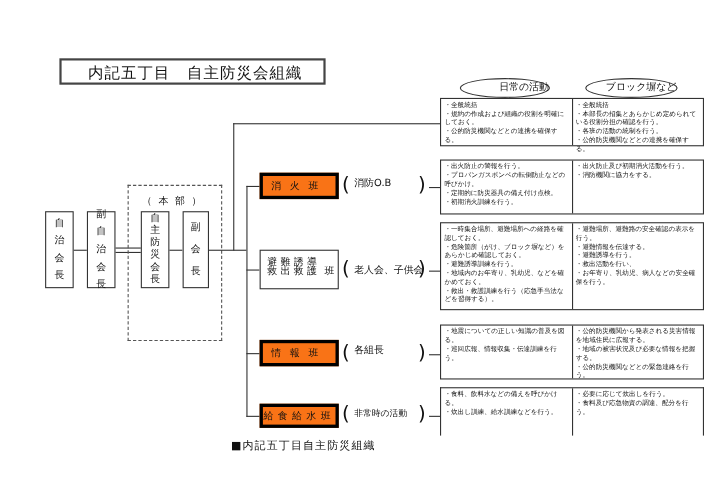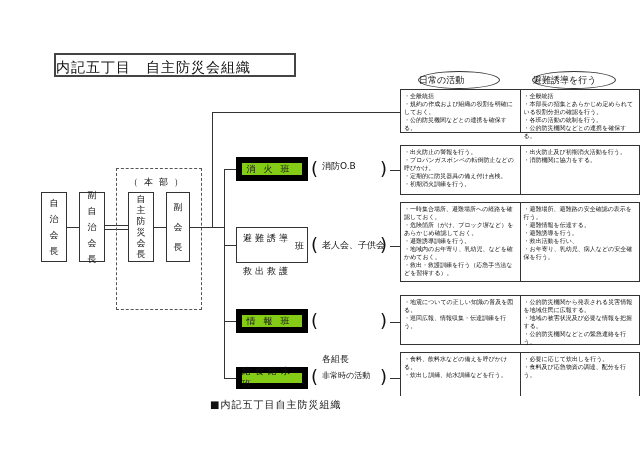--- a/index.html
+++ b/index.html
@@ -1,48 +1,48 @@
 <!DOCTYPE html>
 <html><head>
 <meta charset="utf-8">
 <style>
   html, body { margin:0; padding:0; background:#ffffff; }
   body { width:642px; height:456px; position:relative; overflow:hidden;
          font-family:"DejaVu Sans", sans-serif; color:#111; }
   .abs { position:absolute; }
   .title-box { left:54px; top:53px; width:242px; height:24px; border:2px solid #444;
-               font-size:14px; line-height:24px; padding-left:0; box-sizing:border-box;
+               font-size:14px; line-height:24px; padding-left:24px; box-sizing:border-box;
                letter-spacing:1px; }
   .vbox { border:1px solid #333; box-sizing:border-box; display:flex; flex-direction:column;
           align-items:center; justify-content:center; font-size:9px; line-height:16px; background:#fff; }
   .vbox span { display:block; }
   .hq { left:116px; top:168px; width:86px; height:142px; border:1px dashed #555; box-sizing:border-box; }
   .hq-label { left:116px; top:176px; width:86px; text-align:center; font-size:9px; letter-spacing:6px; }
-  .team { border:6px solid #000000; box-sizing:border-box; background:#84cc16; font-size:9px;
+  .team { border:3px solid #000000; box-sizing:border-box; background:#f97316; font-size:9px;
           display:flex; align-items:center; justify-content:center; letter-spacing:8px; }
   .team2 { border:1px solid #333; box-sizing:border-box; background:#fff; font-size:9px;text-align:right; }
   .member { font-size:9px; }
   .paren { font-size:18px; line-height:18px; }
   .hline { height:1px; background:#333; }
   .vline { width:1px; background:#333; }
-  .ellipse { border:1px solid #333; border-radius:50%; box-sizing:border-box; text-align:left;
+  .ellipse { border:1px solid #333; border-radius:50%; box-sizing:border-box; text-align:right;
              font-size:9px; line-height:16px; }
   .acts { border:1px solid #333; box-sizing:border-box; display:flex; background:#fff; }
   .acts .col { flex:1; font-size:6px; line-height:8px; padding:2px 3px; box-sizing:border-box; }
   .acts .col + .col { border-left:1px solid #333; }
   .acts .col div { white-space:pre-wrap; }
   .caption { left:210px; top:398px; font-size:10px; letter-spacing:1px; }
 </style>
 </head>
 <body>
 
 <div class="abs title-box">内記五丁目　自主防災会組織</div>
 
 <div class="abs ellipse" style="left:418px;top:71px;width:82px;height:18px;">日常の活動</div>
-<div class="abs ellipse" style="left:532px;top:71px;width:84px;height:18px;">避難誘導を行う</div>
+<div class="abs ellipse" style="left:532px;top:71px;width:84px;height:18px;">ブロック塀など</div>
 
 <div class="abs vbox" style="left:41px;top:192px;width:26px;height:70px;">
   <span>自</span>
   <span>治</span>
   <span>会</span>
   <span>長</span>
 </div>
 <div class="abs hline" style="left:67px;top:227px;width:12px;"></div>
 <div class="abs vbox" style="left:79px;top:192px;width:26px;height:70px;">
   <span>副</span>
@@ -80,32 +80,32 @@
 <div class="abs hline" style="left:224px;top:169px;width:12px;"></div>
 <div class="abs team" style="left:236px;top:157px;width:72px;height:24px;">消火班</div>
 <div class="abs paren" style="left:311px;top:160px;">(</div>
 <div class="abs member" style="left:322px;top:160px;">消防O.B</div>
 <div class="abs paren" style="left:380px;top:160px;">)</div>
 <div class="abs hline" style="left:390px;top:170px;width:10px;"></div>
 
 <div class="abs hline" style="left:224px;top:245px;width:12px;"></div>
 <div class="abs team2" style="left:236px;top:227px;width:72px;height:36px;">
   <div class="abs" style="left:6px;top:4px;letter-spacing:3px;">避難誘導</div>
-  <div class="abs" style="left:6px;top:37px;letter-spacing:3px;font-family:Liberation Serif, serif;">救出救護</div>
+  <div class="abs" style="left:6px;top:12px;letter-spacing:3px;font-family:Liberation Serif, serif;">救出救護</div>
   <div class="abs" style="left:58px;top:12px;">班</div>
 </div>
 <div class="abs paren" style="left:311px;top:236px;">(</div>
 <div class="abs member" style="left:322px;top:239px;">老人会、子供会</div>
 <div class="abs paren" style="left:380px;top:236px;">)</div>
 <div class="abs hline" style="left:390px;top:246px;width:10px;"></div>
 
 <div class="abs hline" style="left:224px;top:321px;width:12px;"></div>
 <div class="abs team" style="left:236px;top:309px;width:72px;height:24px;">情報班</div>
 <div class="abs paren" style="left:311px;top:312px;">(</div>
-<div class="abs member" style="left:322px;top:312px;margin-top:41px;">各組長</div>
+<div class="abs member" style="left:322px;top:312px;">各組長</div>
 <div class="abs paren" style="left:380px;top:312px;">)</div>
 <div class="abs hline" style="left:390px;top:322px;width:10px;"></div>
 
 <div class="abs hline" style="left:224px;top:378px;width:12px;"></div>
 <div class="abs team" style="left:236px;top:367px;width:72px;height:22px;letter-spacing:4px;">給食給水班</div>
 <div class="abs paren" style="left:311px;top:368px;">(</div>
 <div class="abs member" style="left:322px;top:370px;font-size:8px;">非常時の活動</div>
 <div class="abs paren" style="left:380px;top:368px;">)</div>
 <div class="abs hline" style="left:390px;top:378px;width:10px;"></div>
 

